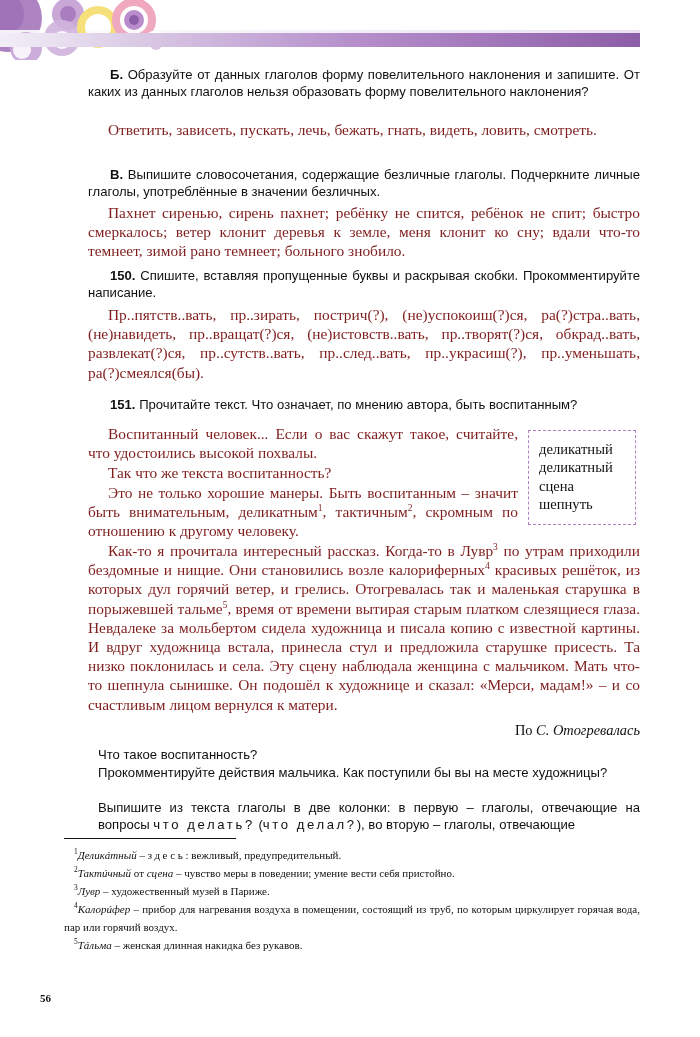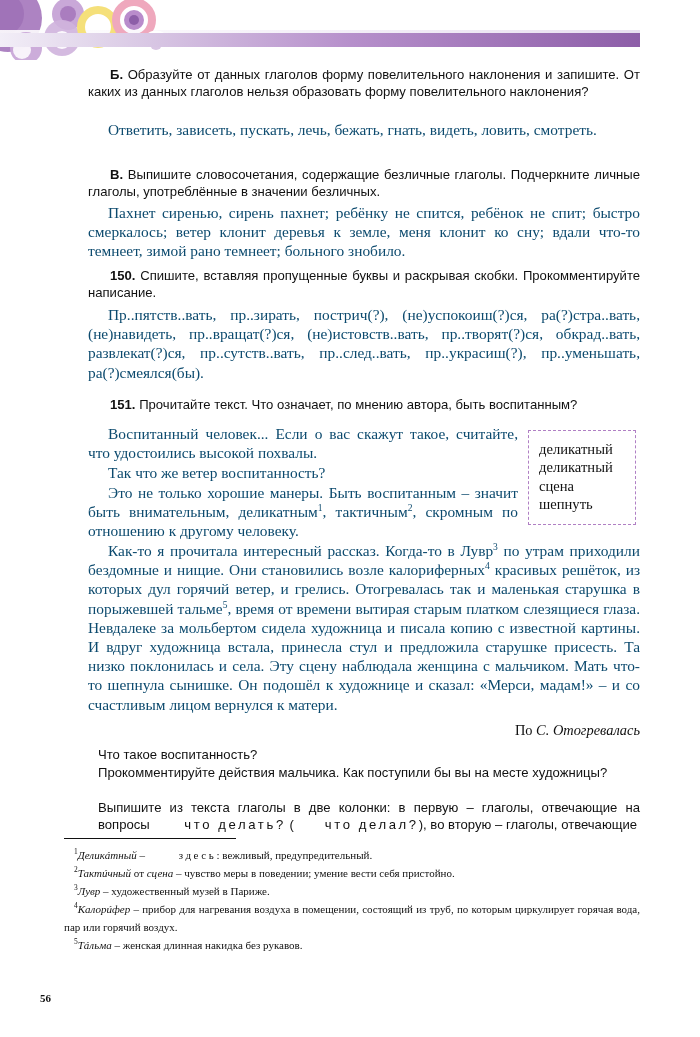--- a/index.html
+++ b/index.html
@@ -51,21 +51,21 @@
   .instr .num { font-weight: bold; }
   .ind { text-indent: 22px; }
 
   
   .serif {
     font-family: "Liberation Serif", serif;
     font-size: 15.4px;
     line-height: 19.2px;
     text-align: justify;
     text-indent: 20px;
-    color: #0c4a6e;
+    color: #7f1d1d;
   }
 
   sup {
     font-size: 0.62em;
     vertical-align: super;
     line-height: 0;
   }
 
   
   #vocab {
@@ -89,21 +89,21 @@
     font-size: 14.4px;
     text-align: right;
     font-style: italic;
   }
   .attrib .pre { font-style: normal; }
 
   
   .wrapcol { width: 430px; }
 
   
-  .sp { letter-spacing: 2.6px; margin-left: 31px; }
+  .sp { letter-spacing: 2.6px; }
 
   
   #fn-rule {
     position: absolute;
     left: 64px;
     top: 838px;
     width: 172px;
     height: 0;
     border-top: 1.6px solid #111111;
   }
@@ -198,21 +198,21 @@
 
   <div class="col serif" style="top:305px;">Пр..пятств..вать, пр..зирать, пострич(?), (не)успокоиш(?)ся, ра(?)стра..вать, (не)навидеть, пр..вращат(?)ся, (не)истовств..вать, пр..творят(?)ся, обкрад..вать, развлекат(?)ся, пр..сутств..вать, пр..след..вать, пр..украсиш(?), пр..уменьшать, ра(?)смеялся(бы).</div>
 
   <div class="col instr ind" style="top:396px;">
     <b class="num">151.</b>
     <span>Прочитайте текст. Что означает, по мнению автора, быть воспитанным?</span>
   </div>
 
   <div class="col wrapcol serif" style="top:424px;">Воспитанный человек... Если о вас скажут такое, считайте, что удостоились высокой похвалы.</div>
 
-  <div class="col wrapcol serif" style="top:463px;">Так что же ветер воспитанность?</div>
+  <div class="col wrapcol serif" style="top:463px;">Так что же текста воспитанность?</div>
 
   <div class="col wrapcol serif" style="top:483px;">
     <span>Это не только хорошие манеры. Быть воспитанным – значит быть внимательным, деликатным</span><sup>1</sup><span>, тактичным</span><sup>2</sup><span>, скромным по отношению к другому человеку.</span>
   </div>
 
   <div class="col serif" style="top:541px;">
     <span>Как-то я прочитала интересный рассказ. Когда-то в Лувр</span><sup>3</sup><span> по утрам приходили бездомные и нищие. Они становились возле калориферных</span><sup>4</sup><span> красивых решёток, из которых дул горячий ветер, и грелись. Отогревалась так и маленькая старушка в порыжевшей тальме</span><sup>5</sup><span>, время от времени вытирая старым платком слезящиеся глаза. Невдалеке за мольбертом сидела художница и писала копию с известной картины. И вдруг художница встала, принесла стул и предложила старушке присесть. Та низко поклонилась и села. Эту сцену наблюдала женщина с мальчиком. Мать что-то шепнула сынишке. Он подошёл к художнице и сказал: «Мерси, мадам!» – и со счастливым лицом вернулся к матери.</span>
   </div>
 
   <div class="col attrib" style="top:722px;">

